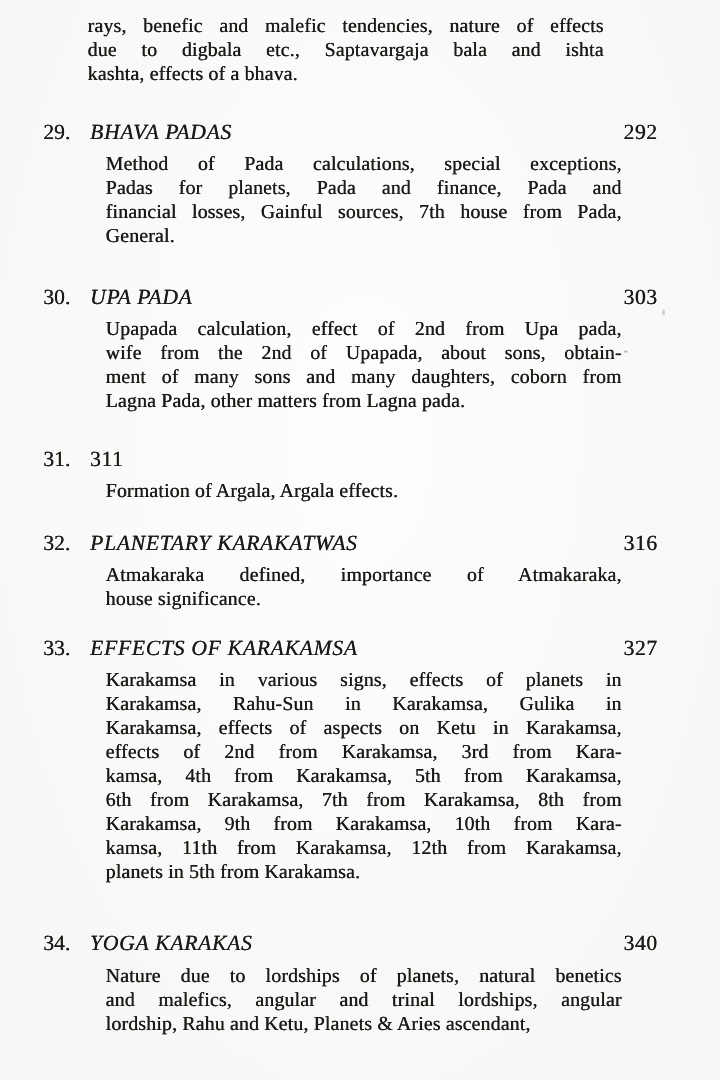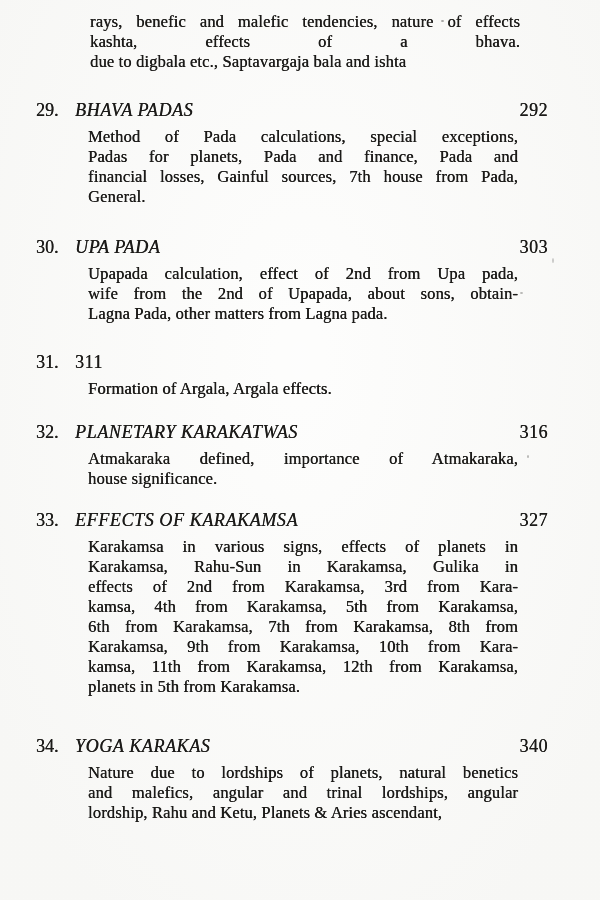--- a/index.html
+++ b/index.html
@@ -33,21 +33,21 @@
     text-align-last: justify;
     letter-spacing: 0.15px;
     text-shadow: 0.3px 0 0 currentColor;
     white-space: normal;
   }
   .intro .body-line:last-child,
   .entry-body .body-line:last-child {
     text-align-last: left;
   }
   .intro {
-    margin-left: 54px;
+    margin-left: 37px;
     width: 430px;
   }
   .entries { display: block; }
   .entry { margin-top: 26px; }
   .entry:nth-child(2) { margin-top: 28px; }
   .entry:nth-child(3) { margin-top: 26px; }
   .entry:nth-child(4) { margin-top: 21px; }
   .entry:nth-child(5) { margin-top: 19px; }
   .entry:nth-child(6) { margin-top: 37px; }
   .entry-head {
@@ -96,22 +96,22 @@
   <span class="speck s1"></span>
   <span class="speck s2"></span>
   <span class="speck s3"></span>
   <span class="speck s4"></span>
 
   <div class="content">
 
     <div class="intro">
 
     <div class="body-line">rays, benefic and malefic tendencies, nature of effects</div>
+        <div class="body-line">due to digbala etc., Saptavargaja bala and ishta</div>
         <div class="body-line">kashta, effects of a bhava.</div>
-        <div class="body-line">due to digbala etc., Saptavargaja bala and ishta</div>
       </div>
 
     <div class="entries">
 
     <section class="entry">
         <div class="entry-head">
           <span class="entry-num">29.</span>
           <span class="entry-title">BHAVA PADAS</span>
           <span class="entry-page">292</span>
         </div>
@@ -126,20 +126,21 @@
         <section class="entry">
         <div class="entry-head">
           <span class="entry-num">30.</span>
           <span class="entry-title">UPA PADA</span>
           <span class="entry-page">303</span>
         </div>
         <div class="entry-body">
 
         <div class="body-line">Upapada calculation, effect of 2nd from Upa pada,</div>
             <div class="body-line">wife from the 2nd of Upapada, about sons, obtain-</div>
+            <div class="body-line">ment of many sons and many daughters, coborn from</div>
             <div class="body-line">Lagna Pada, other matters from Lagna pada.</div>
           </div>
       </section>
         <section class="entry">
         <div class="entry-head">
           <span class="entry-num">31.</span>
           <span class="entry-page">311</span>
         </div>
         <div class="entry-body">
 
@@ -161,20 +162,21 @@
         <section class="entry">
         <div class="entry-head">
           <span class="entry-num">33.</span>
           <span class="entry-title">EFFECTS OF KARAKAMSA</span>
           <span class="entry-page">327</span>
         </div>
         <div class="entry-body">
 
         <div class="body-line">Karakamsa in various signs, effects of planets in</div>
             <div class="body-line">Karakamsa, Rahu-Sun in Karakamsa, Gulika in</div>
+            <div class="body-line">Karakamsa, effects of aspects on Ketu in Karakamsa,</div>
             <div class="body-line">effects of 2nd from Karakamsa, 3rd from Kara-</div>
             <div class="body-line">kamsa, 4th from Karakamsa, 5th from Karakamsa,</div>
             <div class="body-line">6th from Karakamsa, 7th from Karakamsa, 8th from</div>
             <div class="body-line">Karakamsa, 9th from Karakamsa, 10th from Kara-</div>
             <div class="body-line">kamsa, 11th from Karakamsa, 12th from Karakamsa,</div>
             <div class="body-line">planets in 5th from Karakamsa.</div>
           </div>
       </section>
         <section class="entry">
         <div class="entry-head">

